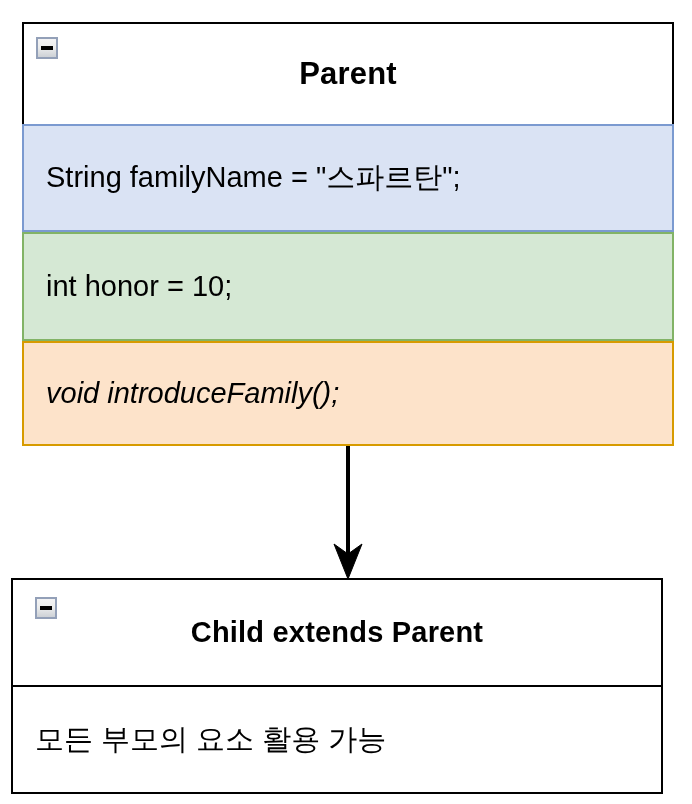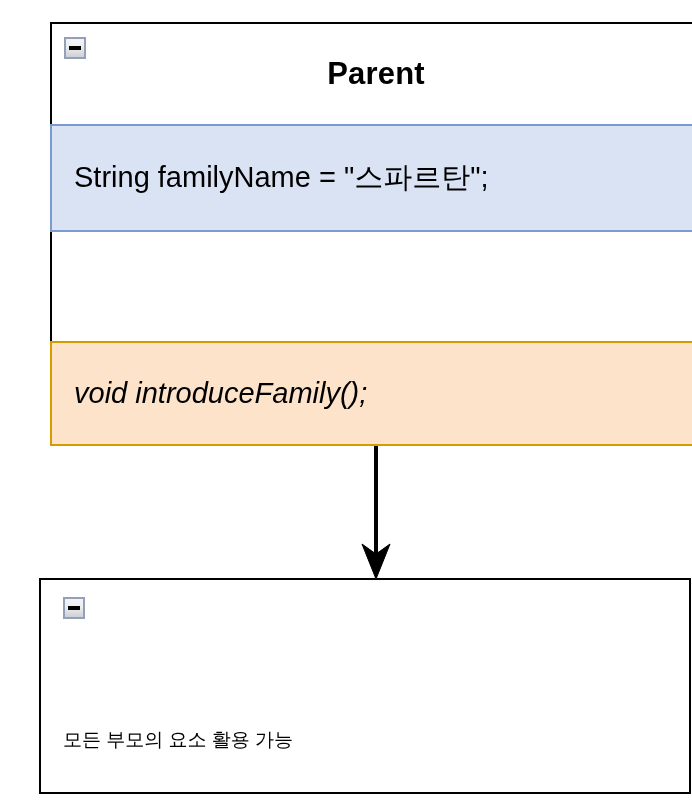--- a/index.html
+++ b/index.html
@@ -10,21 +10,20 @@
     width: 692px;
     height: 804px;
     background: #ffffff;
     font-family: "Liberation Sans", sans-serif;
     overflow: hidden;
   }
   #canvas {
     position: relative;
     width: 557px;
     height: 804px;
-    margin-left: 28px;
   }
 
   
   .class-box {
     position: absolute;
     box-sizing: border-box;
     background: #ffffff;
     border: 2px solid #000000;
   }
 
@@ -146,21 +145,21 @@
   #child-body-row {
     position: absolute;
     left: 0;
     top: 107px;
     width: 100%;
     height: 105px;
     box-sizing: border-box;
     display: flex;
     align-items: center;
     padding-left: 22px;
-    font-size: 19px;
+    font-size: 29px;
     color: #000000;
     background: #ffffff;
     white-space: nowrap;
   }
 </style>
 </head>
 <body>
 
 <div id="canvas">
 
@@ -171,34 +170,40 @@
     </div>
 
     <div class="collapse-icon" id="parent-collapse">
       <span class="bar"></span>
     </div>
 
     <div class="member-row" id="row-field-string">
       <span>String familyName = "스파르탄";</span>
     </div>
 
+    <div class="member-row" id="row-field-int">
+      <span>int honor = 10;</span>
+    </div>
 
     <div class="member-row" id="row-method-introduce">
       <span>void introduceFamily();</span>
     </div>
 
   </div>
 
   <svg id="inheritance-arrow" viewBox="0 0 32 134">
     <line x1="16" y1="0" x2="16" y2="124" stroke="#000000" stroke-width="4"></line>
     <path d="M 16 133 L 2 98 L 16 108 L 30 98 Z" fill="#000000" stroke="#000000" stroke-width="1"></path>
   </svg>
 
   <div class="class-box" id="child-box">
 
+    <div class="box-header" id="child-header">
+      <span class="title">Child extends Parent</span>
+    </div>
 
     <div class="collapse-icon" id="child-collapse">
       <span class="bar"></span>
     </div>
 
     <div id="child-body-row">
       <span>모든 부모의 요소 활용 가능</span>
     </div>
 
   </div>

